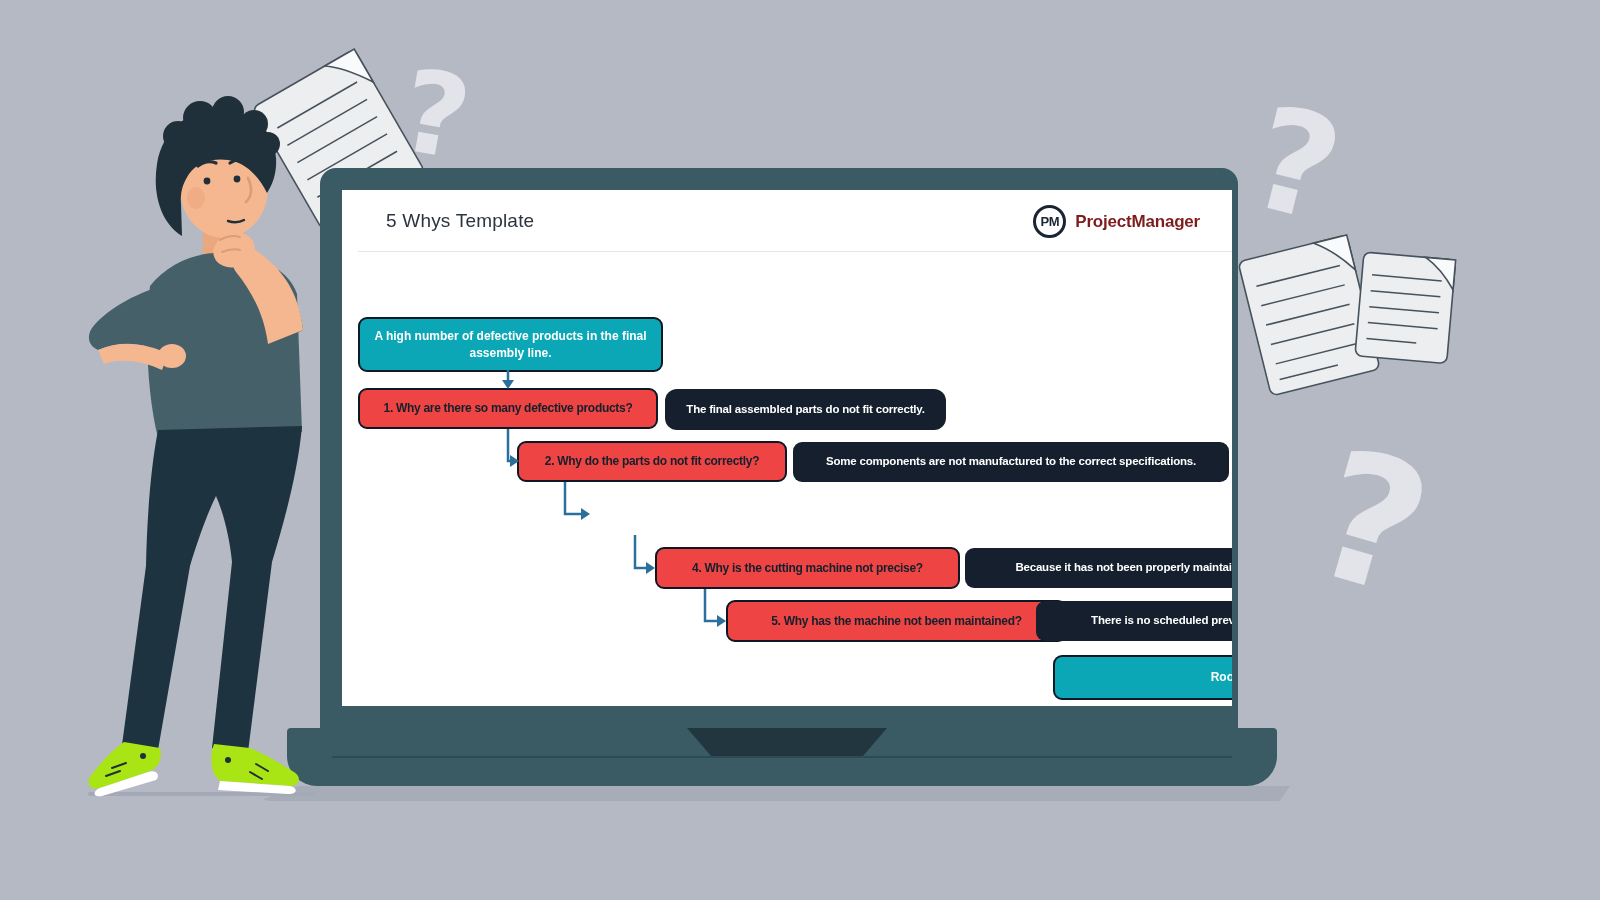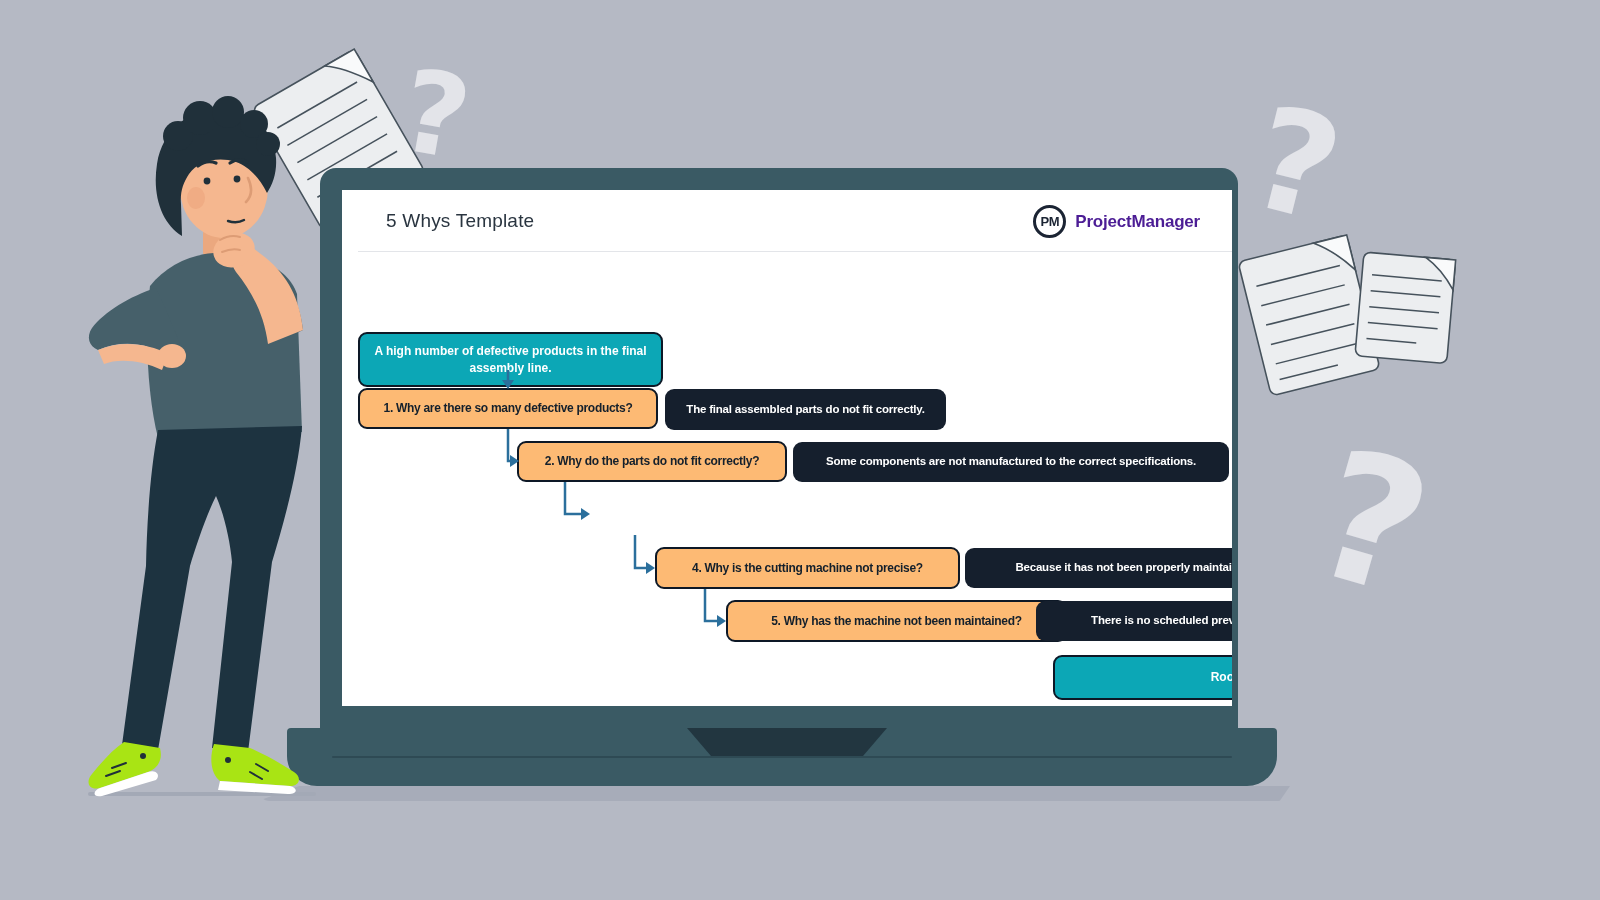--- a/index.html
+++ b/index.html
@@ -39,31 +39,31 @@
   }
   .screen-title {
     position:absolute; left:28px; top:20px; font-size:19px; color:#2a3540; letter-spacing:.2px;
   }
   .brand { position:absolute; right:48px; top:15px; display:flex; align-items:center; gap:9px;justify-content:space-between; }
   .brand-circle {
     width:33px; height:33px; border:3px solid #1b2433; border-radius:50%;
     display:flex; align-items:center; justify-content:center;
     font-weight:bold; font-size:13px; color:#1b2433; letter-spacing:-.5px;
   }
-  .brand-name { font-weight:bold; font-size:17px; color:#4c1d95; letter-spacing:-.2px; }
+  .brand-name { font-weight:bold; font-size:17px; color:#7f1d1d; letter-spacing:-.2px; }
 
   
   .node {
     position:absolute; display:flex; align-items:center; justify-content:center;
     text-align:center; font-weight:bold; border-radius:9px; line-height:1.35;
     white-space:nowrap;
   }
   .node.wrap { white-space:normal; }
   .node.teal  { background:#0ca7b6; color:#ffffff; border:2.5px solid #0d1826; font-size:12px; }
-  .node.green { background:#fdba74; color:#14202c; border:2.5px solid #0d1826; font-size:12px; letter-spacing:-.3px; }
+  .node.green { background:#ef4444; color:#14202c; border:2.5px solid #0d1826; font-size:12px; letter-spacing:-.3px; }
   .node.dark  { background:#151f2d; color:#ffffff; font-size:11.5px; letter-spacing:-.2px; }
   .overlay { position:absolute; left:0; top:0; }
 </style>
 </head>
 <body>
 
 <svg class="layer" width="1600" height="900">
 
   <text transform="translate(396,148) rotate(10)" font-family="DejaVu Sans, sans-serif" font-weight="bold" font-size="114" fill="#e3e4e9">?</text>
   <text transform="translate(1244,202) rotate(14)" font-family="DejaVu Sans, sans-serif" font-weight="bold" font-size="142" fill="#e3e4e9">?</text>
@@ -116,24 +116,24 @@
 
 <div class="screen">
   <div class="screen-header">
     <div class="screen-title">5 Whys Template</div>
     <div class="brand">
       <div class="brand-circle">PM</div>
       <div class="brand-name">ProjectManager</div>
     </div>
   </div>
 
-  <div class="node teal wrap" style="left:16px; top:142px; width:305px; height:55px; padding:0 6px;">A high number of defective products in the final assembly line.</div>
+  <div class="node teal wrap" style="left:16px; top:127px; width:305px; height:55px; padding:0 6px;">A high number of defective products in the final assembly line.</div>
 
   <div class="node green" style="left:16px;  top:198px; width:300px; height:41px;">1. Why are there so many defective products?</div>
-  <div class="node dark" style="left:323px; top:199px; width:281px; height:41px;">The final assembled parts do not fit correctly.</div>
+  <div class="node dark" style="left:323px; top:199px; width:281px; height:41px;border-radius:12px;">The final assembled parts do not fit correctly.</div>
 
   <div class="node green" style="left:175px; top:251px; width:270px; height:41px;">2. Why do the parts do not fit correctly?</div>
   <div class="node dark" style="left:451px; top:252px; width:436px; height:40px;">Some components are not manufactured to the correct specifications.</div>
 
 
   <div class="node green" style="left:313px; top:357px; width:305px; height:42px;">4. Why is the cutting machine not precise?</div>
   <div class="node dark" style="left:623px; top:358px; width:340px; height:40px;">Because it has not been properly maintained.</div>
 
   <div class="node green" style="left:384px; top:410px; width:341px; height:42px;">5. Why has the machine not been maintained?</div>
   <div class="node dark" style="left:694px; top:411px; width:360px; height:40px;">There is no scheduled preventive maintenance.</div>

